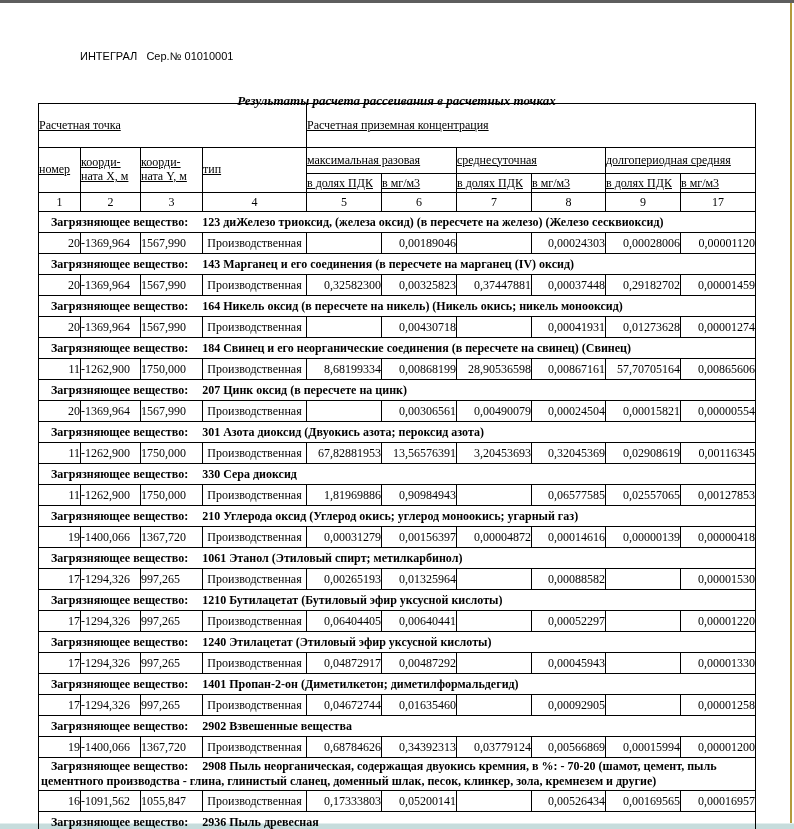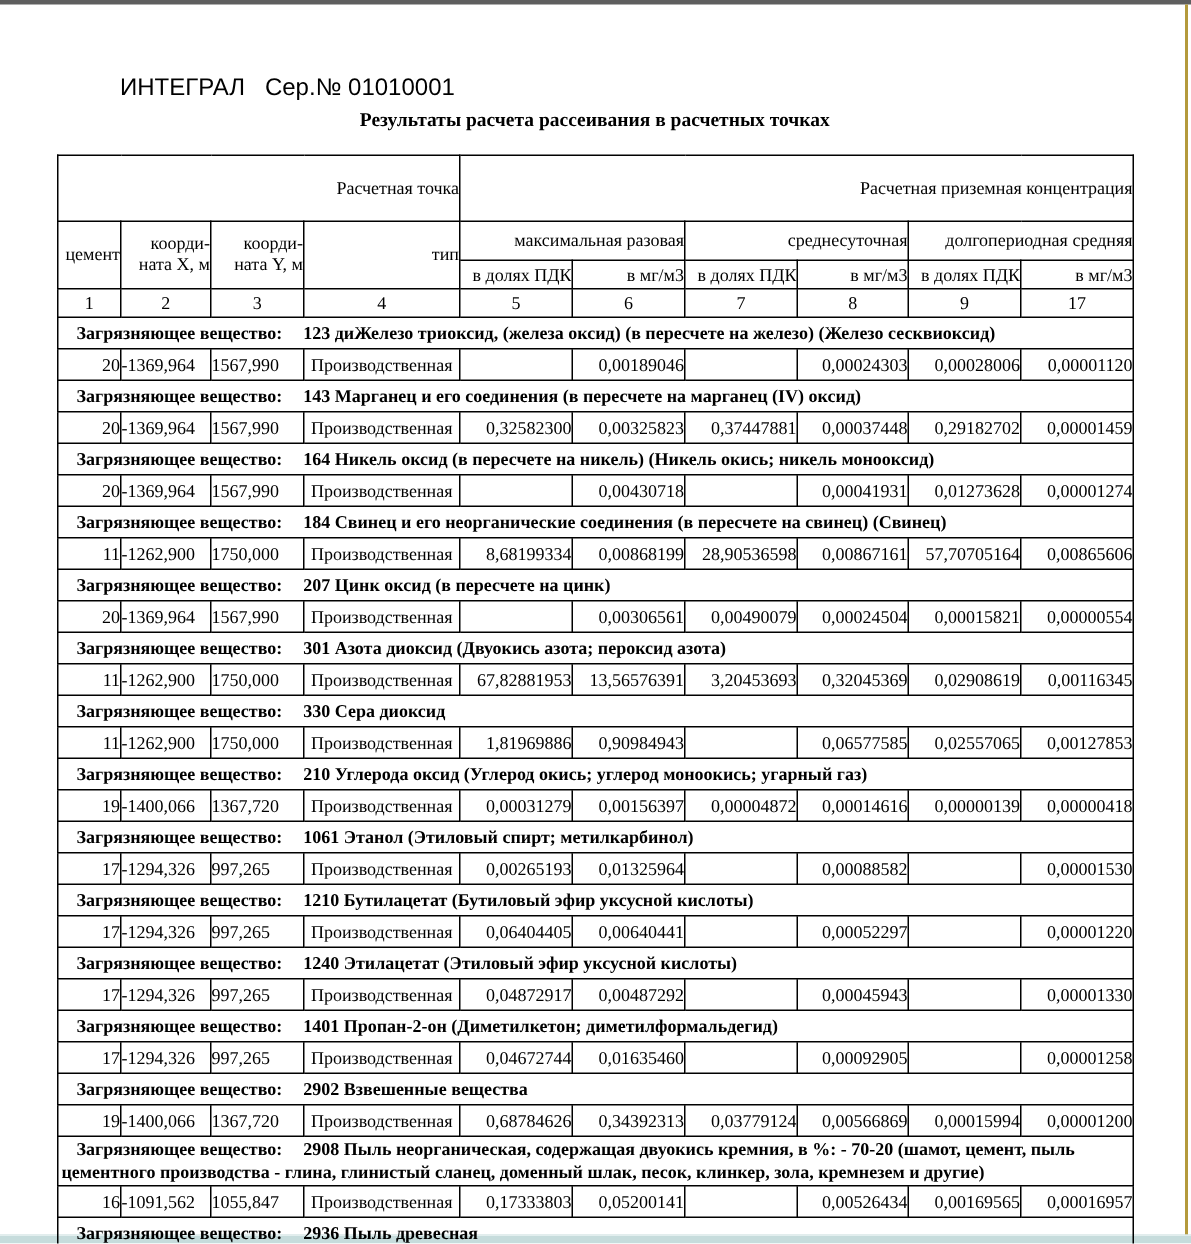--- a/index.html
+++ b/index.html
@@ -11,40 +11,40 @@
     font-family:"Liberation Serif", serif;
     color:#000;
   }
   .edge-top    { position:absolute; top:0; left:0; width:794px; height:3px; background:#5e5e5e; }
   .edge-right  { position:absolute; top:3px; right:2px; width:2px; height:824px; background:#b49a3c; }
   .edge-bottom { position:absolute; bottom:0; left:0; width:794px; height:5px; background:#c6dcdc; border-top:1px solid #e2eeee; }
 
   .app-header {
     position:absolute; top:50px; left:80px;
     font-family:"Liberation Sans", sans-serif;
-    font-size:16px; white-space:pre;
+    font-size:11px; white-space:pre;
   }
   .report-title {
-    position:absolute; top:72px; left:38px; width:717px;
-    text-align:center; font-weight:bold; font-size:13px;
+    position:absolute; top:93px; left:38px; width:717px;
+    text-align:center; font-weight:bold; font-size:13px;font-style:italic;
   }
   table.results {
     position:absolute; top:103px; left:38px;
     border-collapse:collapse; table-layout:fixed;
     width:717px;
     font-size:12px;
   }
   table.results th, table.results td {
     border:1px solid #000;
     font-weight:normal;
     padding:0;
     overflow:hidden;
     vertical-align:middle;
   }
-  table.results th { text-align:right; }
+  table.results th { text-align:left;text-decoration:underline; }
   tr.grp-row th   { height:43px; }
   tr.cols-row th  { height:25px; white-space:pre-line; line-height:1.15; }
   tr.units-row th { height:18px; }
   tr.index-row td { height:18px; text-align:center; }
   tr.sec-row td {
     height:18px;
     font-weight:bold;
     text-align:left;
     text-indent:10px;
     line-height:1.25;
@@ -79,21 +79,21 @@
       <col style="width:74px">
     <col style="width:75px">
       <col style="width:75px">
   </colgroup>
   <thead>
     <tr class="grp-row">
       <th colspan="4">Расчетная точка</th>
       <th colspan="6">Расчетная приземная концентрация</th>
     </tr>
     <tr class="cols-row">
-      <th rowspan="2">цемент</th>
+      <th rowspan="2">номер</th>
       <th rowspan="2">коорди-
 ната X, м</th>
       <th rowspan="2">коорди-
 ната Y, м</th>
       <th rowspan="2">тип</th>
       <th colspan="2">максимальная разовая</th>
       <th colspan="2">среднесуточная</th>
       <th colspan="2">долгопериодная средняя</th>
     </tr>
     <tr class="units-row">

